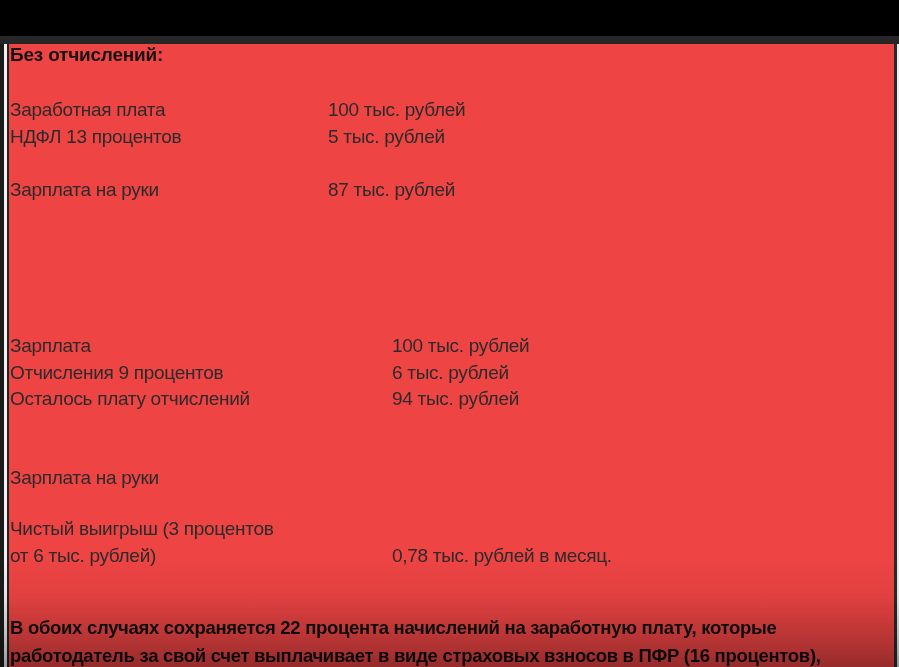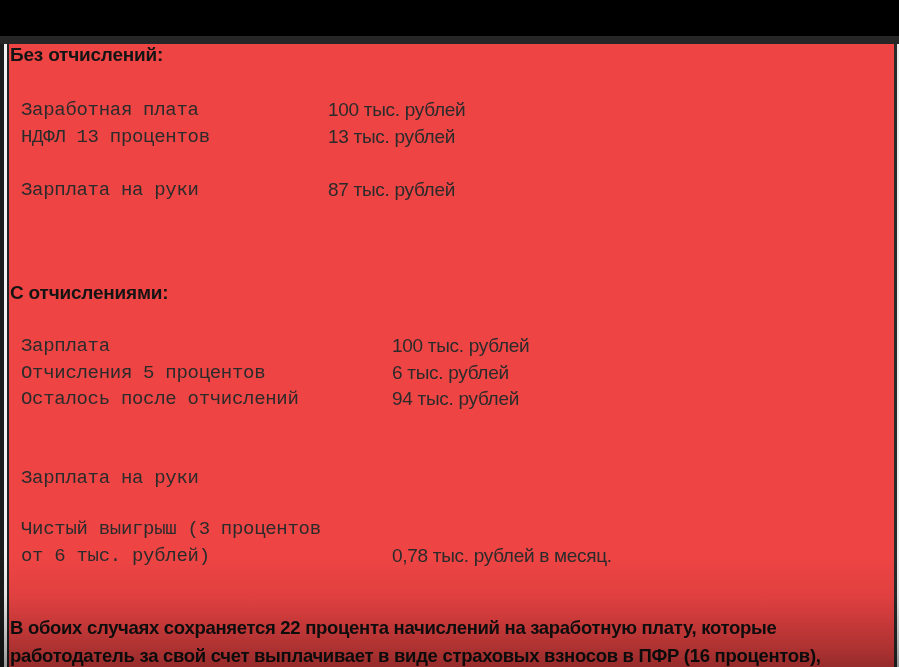--- a/index.html
+++ b/index.html
@@ -34,21 +34,21 @@
   .heading {
     position: absolute;
     left: 0;
     font-size: 19px;
     font-weight: 700;
     color: #141414;
     letter-spacing: -0.2px;
   }
 
   .row { position: absolute; left: 0; width: 870px; height: 24px; font-size: 19px; line-height: 24px; letter-spacing: -0.3px; color: #2b2b2b; }
-  .row .lbl { position: absolute; left: 11px; white-space: nowrap; font-family: Liberation Mono, monospace; }
+  .row .lbl { position: absolute; left: 0; white-space: nowrap; }
   .row .val { position: absolute; white-space: nowrap; text-align: right; }
   .sec1 .val { left: 318px; }
   .sec2 .val { left: 382px; }
 
   .footer {
     position: absolute;
     left: 0; top: 578px;
     width: 874px;
     font-size: 18.5px;
     font-weight: 700;
@@ -113,39 +113,38 @@
   <div class="content">
 
     <div class="heading" style="top:8px">Без отчислений:</div>
 
     <div class="row sec1" style="top:62px">
       <span class="lbl">Заработная плата</span>
       <span class="val">100 тыс. рублей</span>
     </div>
     <div class="row sec1" style="top:89px">
       <span class="lbl">НДФЛ 13 процентов</span>
-      <span class="val">13 тыс. рублей</span>
+      <span class="val">5 тыс. рублей</span>
     </div>
     <div class="row sec1" style="top:142px">
       <span class="lbl">Зарплата на руки</span>
       <span class="val">87 тыс. рублей</span>
     </div>
 
-    <div class="heading" style="top:246px">С отчислениями:</div>
 
     <div class="row sec2" style="top:298px">
       <span class="lbl">Зарплата</span>
       <span class="val">100 тыс. рублей</span>
     </div>
     <div class="row sec2" style="top:325px">
-      <span class="lbl">Отчисления 5 процентов</span>
+      <span class="lbl">Отчисления 9 процентов</span>
       <span class="val">6 тыс. рублей</span>
     </div>
     <div class="row sec2" style="top:351px">
-      <span class="lbl">Осталось после отчислений</span>
+      <span class="lbl">Осталось плату отчислений</span>
       <span class="val">94 тыс. рублей</span>
     </div>
     <div class="row sec2" style="top:430px">
       <span class="lbl">Зарплата на руки</span>
     </div>
 
     <div class="row sec2" style="top:481px">
       <span class="lbl">Чистый выигрыш (3 процентов</span>
     </div>
     <div class="row sec2" style="top:508px">

